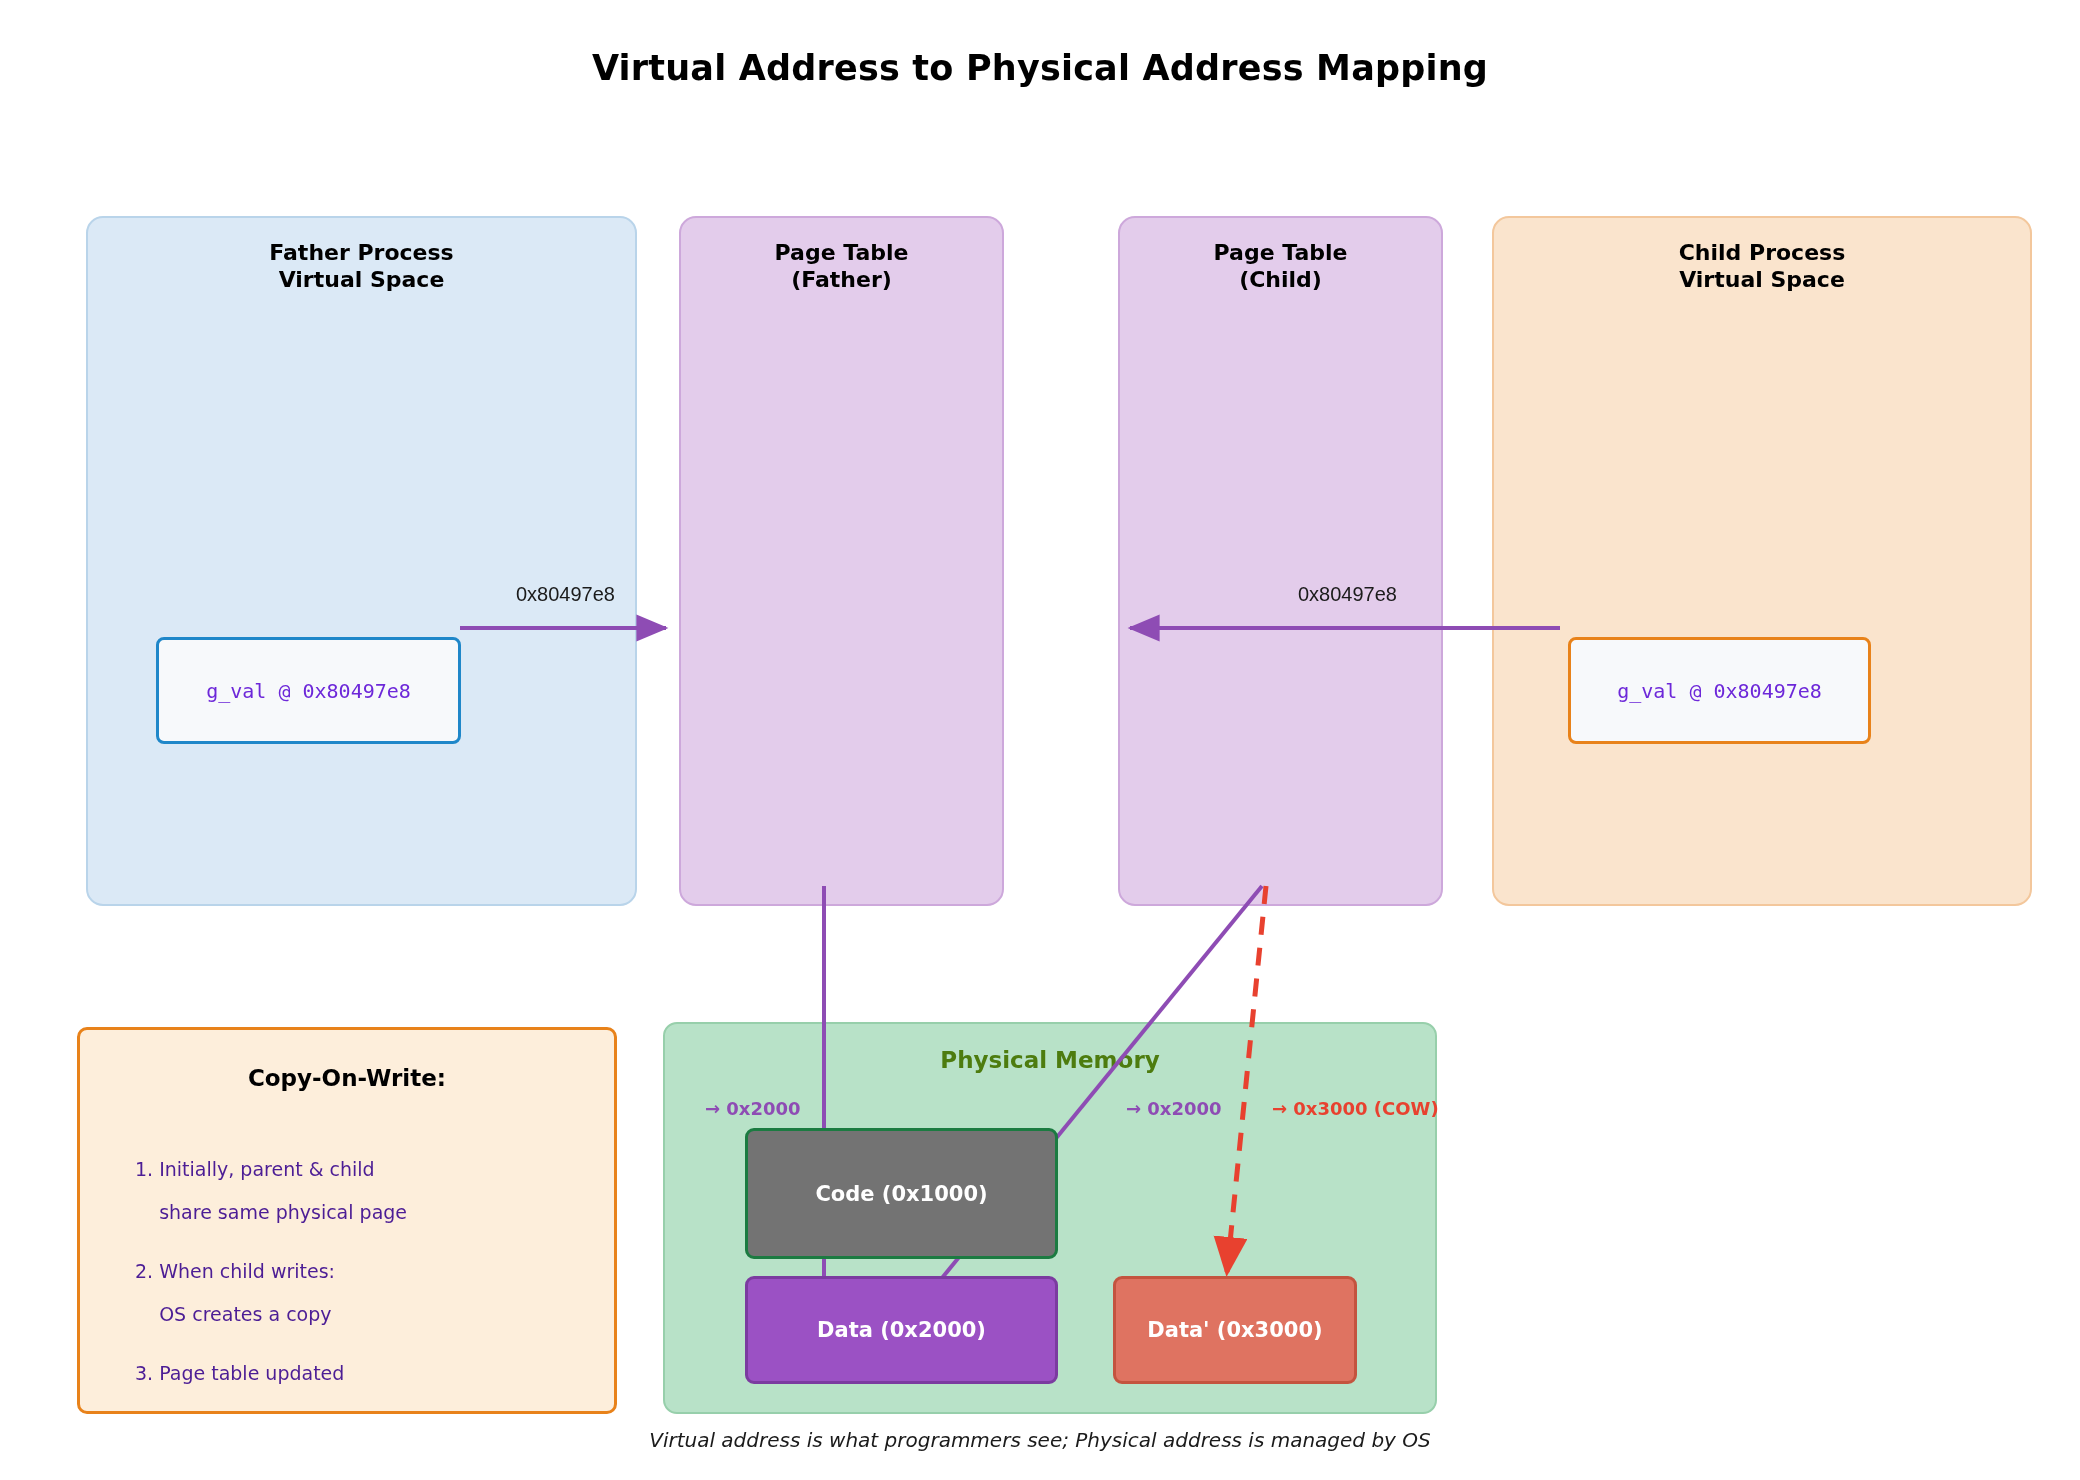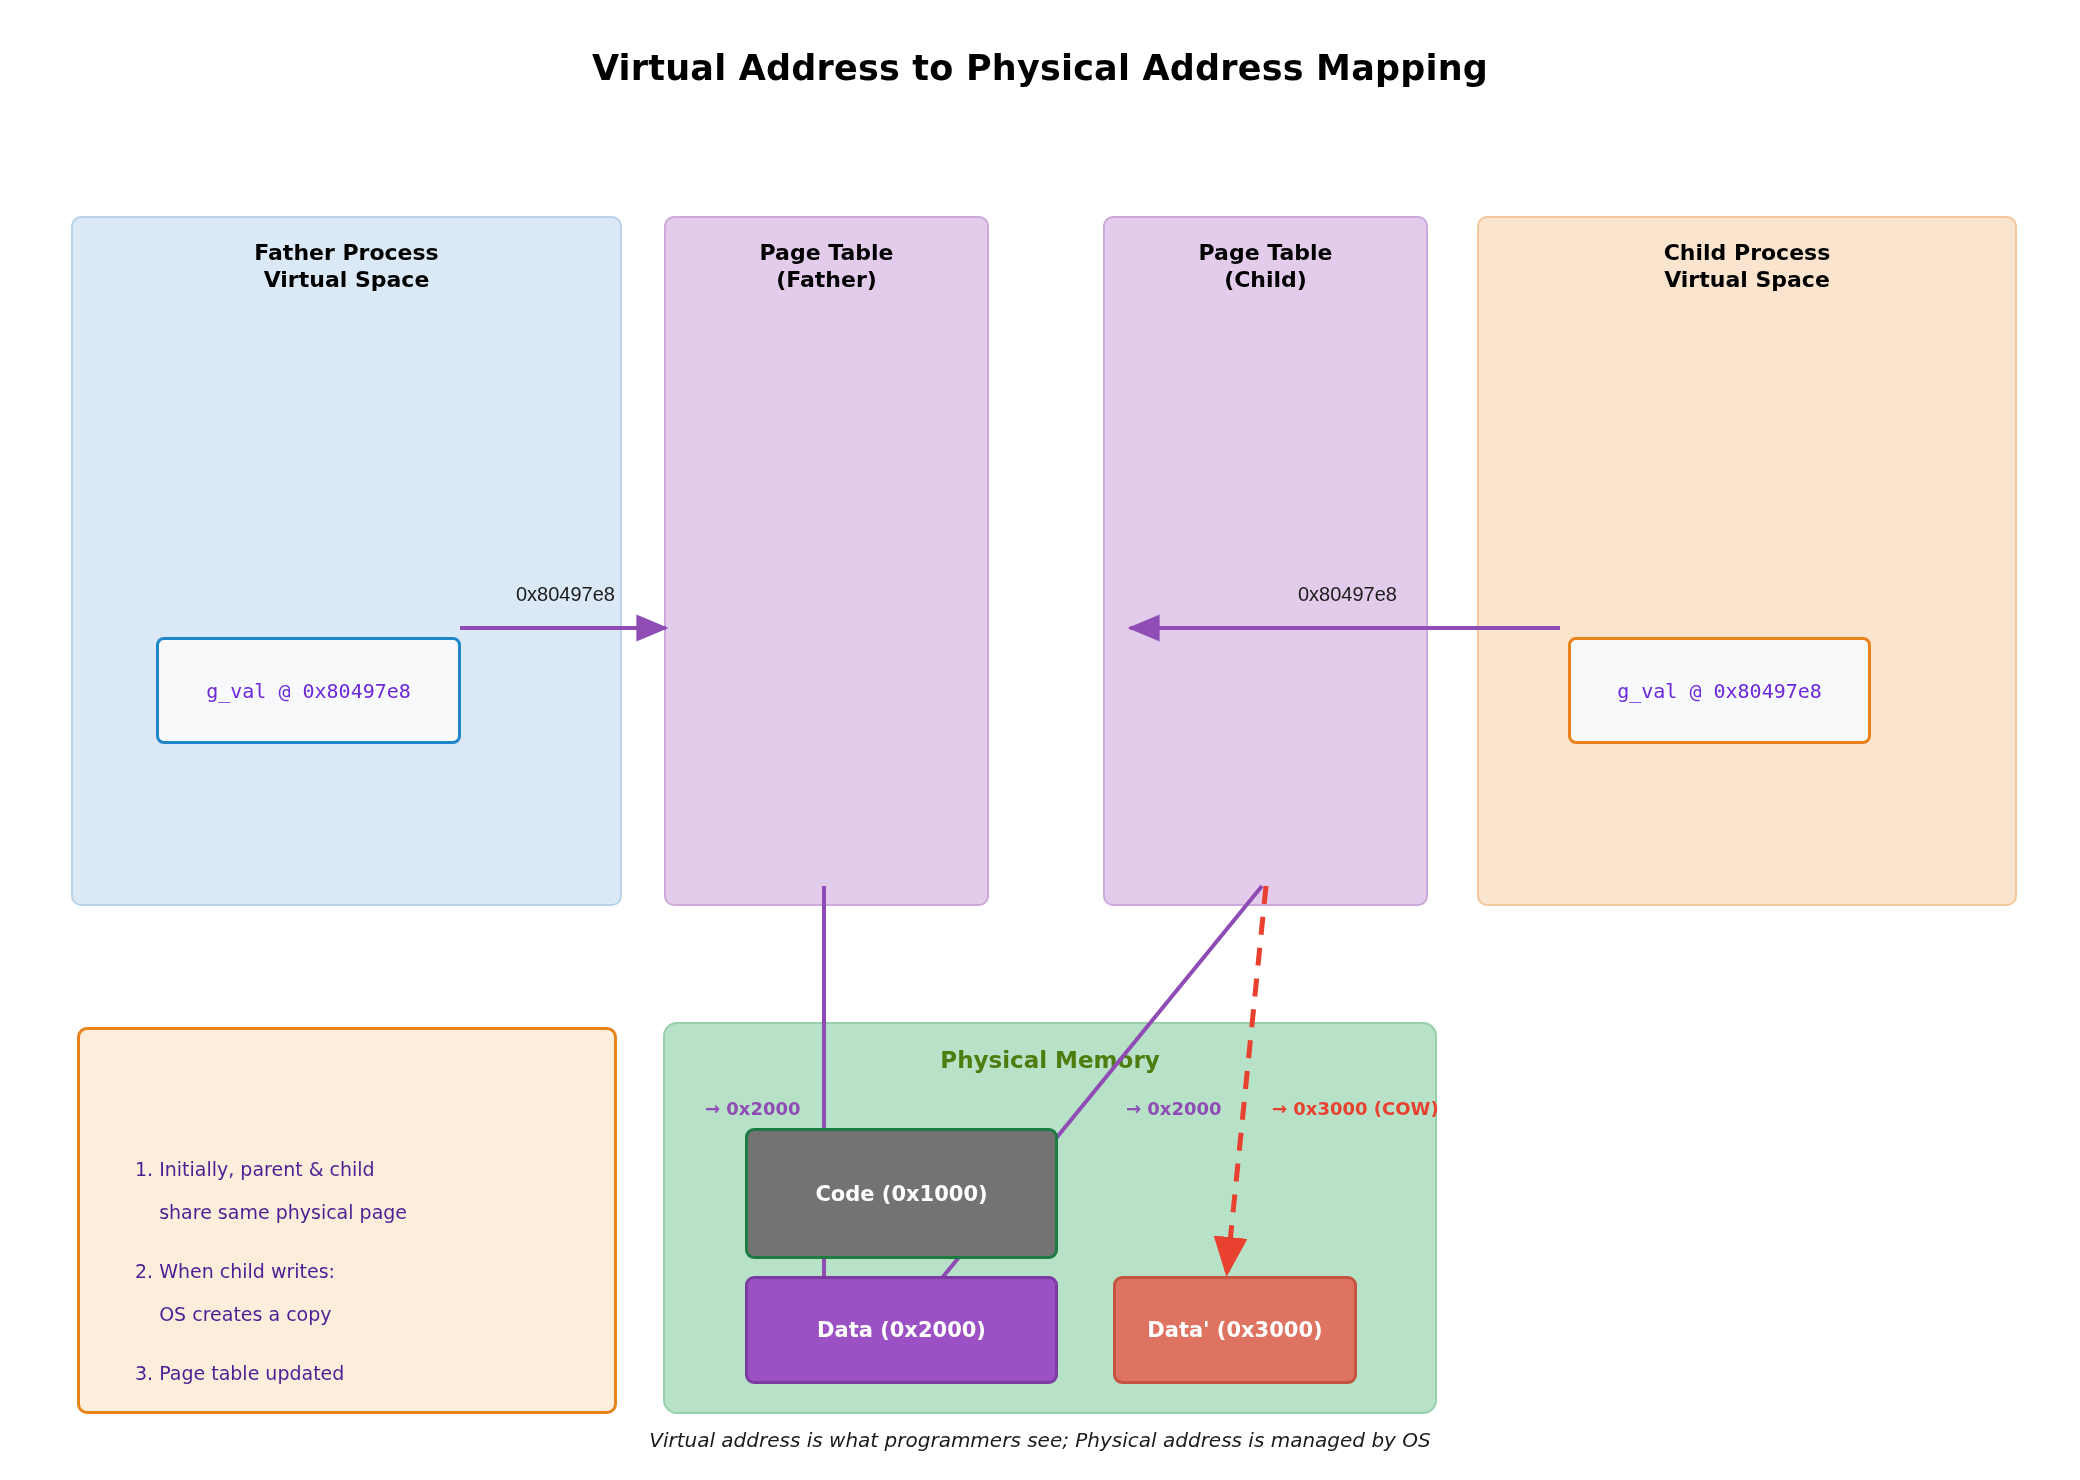--- a/index.html
+++ b/index.html
@@ -9,21 +9,21 @@
 
   .abs{position:absolute;box-sizing:border-box;}
 
   
   #title{
     left:0;top:48px;width:2080px;text-align:center;
     font-size:35px;font-weight:bold;color:#000;letter-spacing:.2px;
   }
 
   
-  .panel{border-radius:10px;border-width:2px;border-style:solid;}
+  .panel{border-radius:17px;border-width:2px;border-style:solid;margin-left:15px;}
   .panel-title{
     position:absolute;left:0;right:0;top:22px;text-align:center;
     font-size:22px;font-weight:bold;color:#000;line-height:1.22;white-space:pre-line;
   }
   #panel-father{left:71px;top:216px;width:551px;height:690px;
     background:#dbe9f6;border-color:#b9d4ea;}
   #panel-pt-father{left:664px;top:216px;width:325px;height:690px;
     background:#e3cceb;border-color:#cda8db;}
   #panel-pt-child{left:1103px;top:216px;width:325px;height:690px;
     background:#e3cceb;border-color:#cda8db;}
@@ -154,20 +154,21 @@
 
     <line x1="824" y1="886" x2="824" y2="1290" stroke="#8e4cb4" stroke-width="4"></line>
 
     <line x1="1262" y1="886" x2="942" y2="1278" stroke="#8e4cb4" stroke-width="4"></line>
 
     <line x1="1266" y1="886" x2="1227" y2="1272" stroke="#e8412f" stroke-width="5" stroke-dasharray="18,13" marker-end="url(#ah-red)"></line>
   </svg>
 
 
   <div class="abs" id="cow-box">
+    <div id="cow-title">Copy-On-Write:</div>
     <div class="cow-line" style="left:55px;top:128px;">1. Initially, parent &amp; child</div>
     <div class="cow-line" style="left:55px;top:171px;">    share same physical page</div>
     <div class="cow-line" style="left:55px;top:230px;">2. When child writes:</div>
     <div class="cow-line" style="left:55px;top:273px;">    OS creates a copy</div>
     <div class="cow-line" style="left:55px;top:332px;">3. Page table updated</div>
   </div>
 
   <div class="abs" id="panel-phys">
     <div id="phys-title">Physical Memory</div>
   </div>

